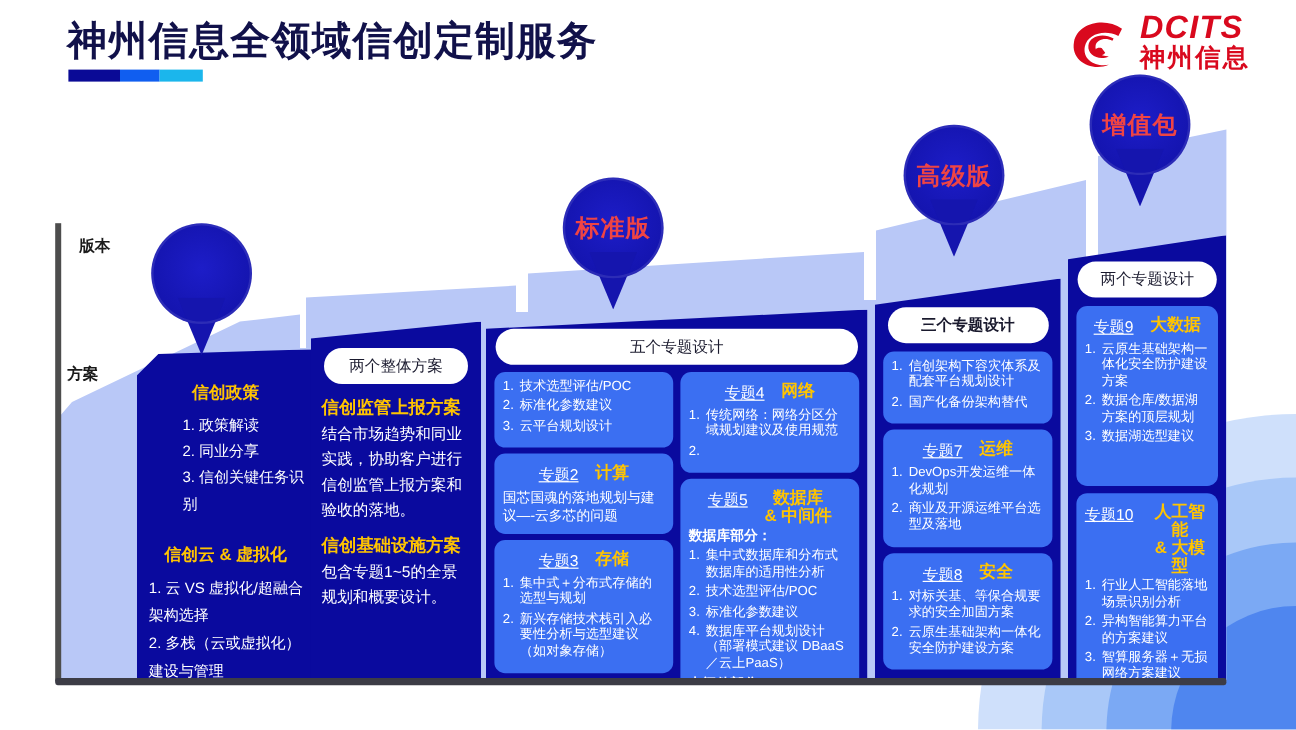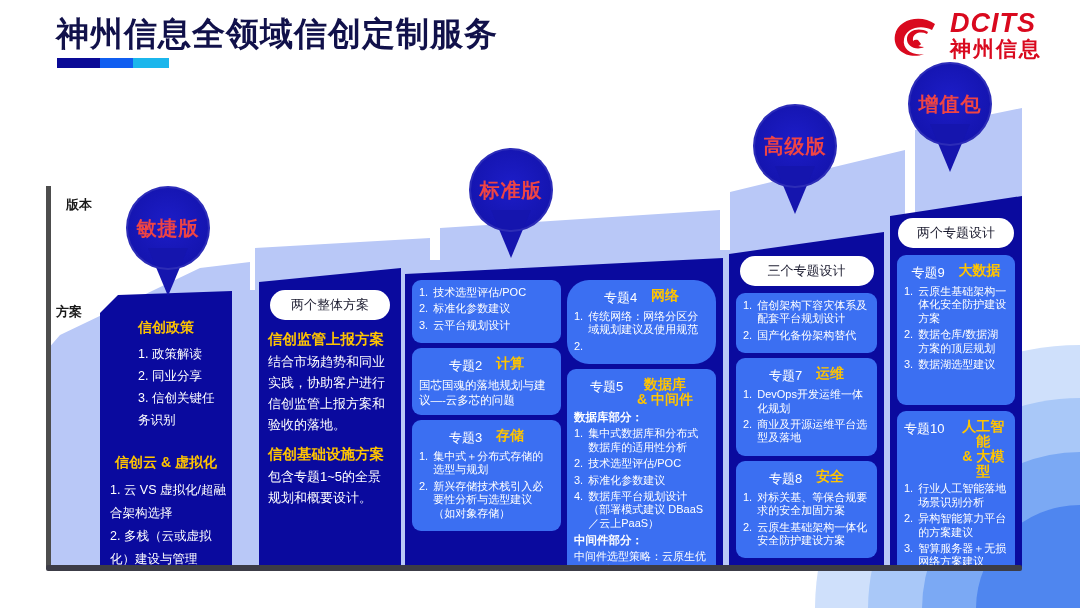--- a/index.html
+++ b/index.html
@@ -98,21 +98,21 @@
   .card{
     background:#3b6ff2;
     border-radius:9px;
     padding:6px 7px 8px 7px;
     color:#fff;
   }
   .card-head{
     display:flex; align-items:flex-start; justify-content:center;
     gap:14px; margin-bottom:3px; padding-top:2px;
   }
-  .card-head .num{ font-size:13px; color:#fff; white-space:nowrap; padding-top:1px;}
+  .card-head .num{ font-size:13px; color:#fff; white-space:nowrap; padding-top:1px;text-decoration:underline;}
   .card-head .tag{
     font-size:14px; font-weight:bold; color:#ffc400; white-space:pre-line;
     line-height:1.08; text-align:center;
   }
   .olist{ list-style:none; }
   .olist li{
     font-size:11px; line-height:1.22; margin-bottom:3px;
     display:flex; gap:5px;
   }
   .olist li .n{ flex:0 0 auto; }
@@ -168,21 +168,21 @@
     <path d="M30 30 C26 29 24 31 25 34 C26 37 31 37 33 34 Z" fill="#d9091e"></path>
   </svg>
   <div class="logo-text">DCITS</div>
   <div class="logo-sub">神州信息</div>
 </div>
 
 <div class="axis-line"></div>
 <div class="axis-label ver">版本</div>
 <div class="axis-label sol">方案</div>
 
-<div class="col" style="left:100px; top:186px; width:132px; height:382px;">
+<div class="col" style="left:114px; top:186px; width:148px; height:382px;">
   <div class="col-body" style="top:105px; clip-path:polygon(0 22px, 18px 4px, 100% 0, 100% 100%, 0 100%);">
     <div style="padding:28px 6px 0 6px;">
       <div class="c1-title">信创政策</div>
       <ul class="c1-list">
         <li>1. 政策解读</li>
         <li>2. 同业分享</li>
         <li>3. 信创关键任务识别</li>
       </ul>
       <div class="c1-title" style="margin-top:22px;">信创云 &amp; 虚拟化</div>
       <ul class="c1-list2">
@@ -190,38 +190,38 @@
         <li>2. 多栈（云或虚拟化）建设与管理</li>
         <li>3. 关键技术问题解答</li>
       </ul>
     </div>
   </div>
 </div>
 <div class="pin" style="left:126px; top:186px;">
   <div class="head"></div>
   <div class="tail"></div>
   <div class="cap"></div>
-  <div class="lbl">敏捷版</div>
 </div>
 
 <div class="col" style="left:259px; top:268px; width:142px; height:300px;">
   <div class="col-body" style="top:0; clip-path:polygon(0 14px, 100% 0, 100% 100%, 0 100%);">
     <div style="padding:22px 9px 0 9px;">
       <div class="chip" style="width:120px;">两个整体方案</div>
       <div class="c2-h">信创监管上报方案</div>
       <div class="c2-p">结合市场趋势和同业实践，协助客户进行信创监管上报方案和验收的落地。</div>
       <div class="c2-h">信创基础设施方案</div>
       <div class="c2-p">包含专题1~5的全景规划和概要设计。</div>
     </div>
   </div>
 </div>
 
 <div class="col" style="left:405px; top:258px; width:318px; height:310px;">
   <div class="col-body" style="top:0; clip-path:polygon(0 16px, 100% 0, 100% 100%, 0 100%);">
     <div style="padding:16px 7px 0 7px;">
+      <div class="chip" style="width:302px;">五个专题设计</div>
 
       <div style="display:flex; gap:6px; margin-top:6px;">
 
         <div style="flex:1 1 0;">
 
           <div class="card" style="margin-bottom:5px;">
             <ul class="olist">
               <li>
                   <span class="n">1.</span>
                   <span class="t">技术选型评估/POC</span>
@@ -258,21 +258,21 @@
               <li>
                   <span class="n">2.</span>
                   <span class="t">新兴存储技术栈引入必要性分析与选型建议（如对象存储）</span>
                 </li>
             </ul>
           </div>
         </div>
 
         <div style="flex:1 1 0;">
 
-          <div class="card" style="margin-bottom:5px;border-radius:22px;">
+          <div class="card" style="margin-bottom:5px;">
             <div class="card-head">
               <span class="num">专题4</span>
               <span class="tag">网络</span>
             </div>
             <ul class="olist">
               <li>
                   <span class="n">1.</span>
                   <span class="t">传统网络：网络分区分域规划建议及使用规范</span>
                 </li>
               <li>
@@ -317,21 +317,21 @@
 <div class="pin" style="left:469px; top:148px;">
   <div class="head"></div>
   <div class="tail"></div>
   <div class="cap"></div>
   <div class="lbl">标准版</div>
 </div>
 
 <div class="col" style="left:729px; top:232px; width:155px; height:336px;">
   <div class="col-body" style="top:0; clip-path:polygon(0 22px, 100% 0, 100% 100%, 0 100%);">
     <div style="padding:24px 7px 0 7px;">
-      <div class="chip" style="width:134px;">三个专题设计</div>
+      <div class="chip" style="width:134px;font-weight:bold;">三个专题设计</div>
 
       <div class="card" style="margin-top:7px; margin-bottom:5px;">
         <ul class="olist">
           <li>
               <span class="n">1.</span>
               <span class="t">信创架构下容灾体系及配套平台规划设计</span>
             </li>
           <li>
               <span class="n">2.</span>
               <span class="t">国产化备份架构替代</span>

